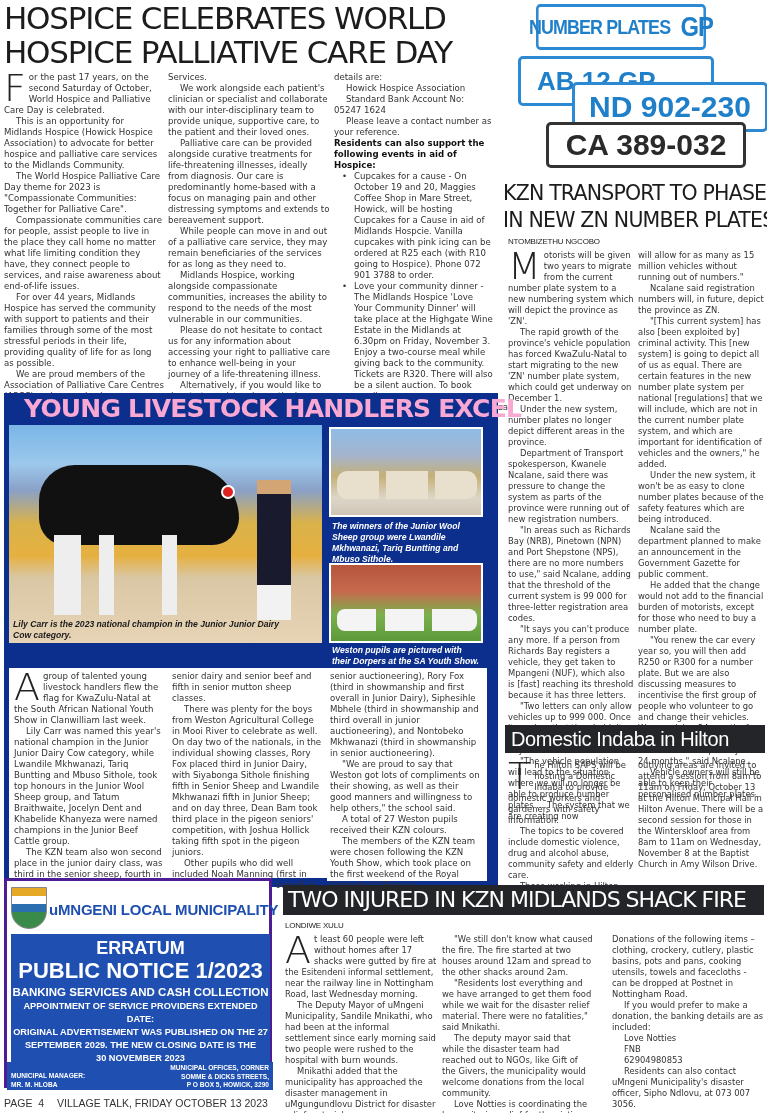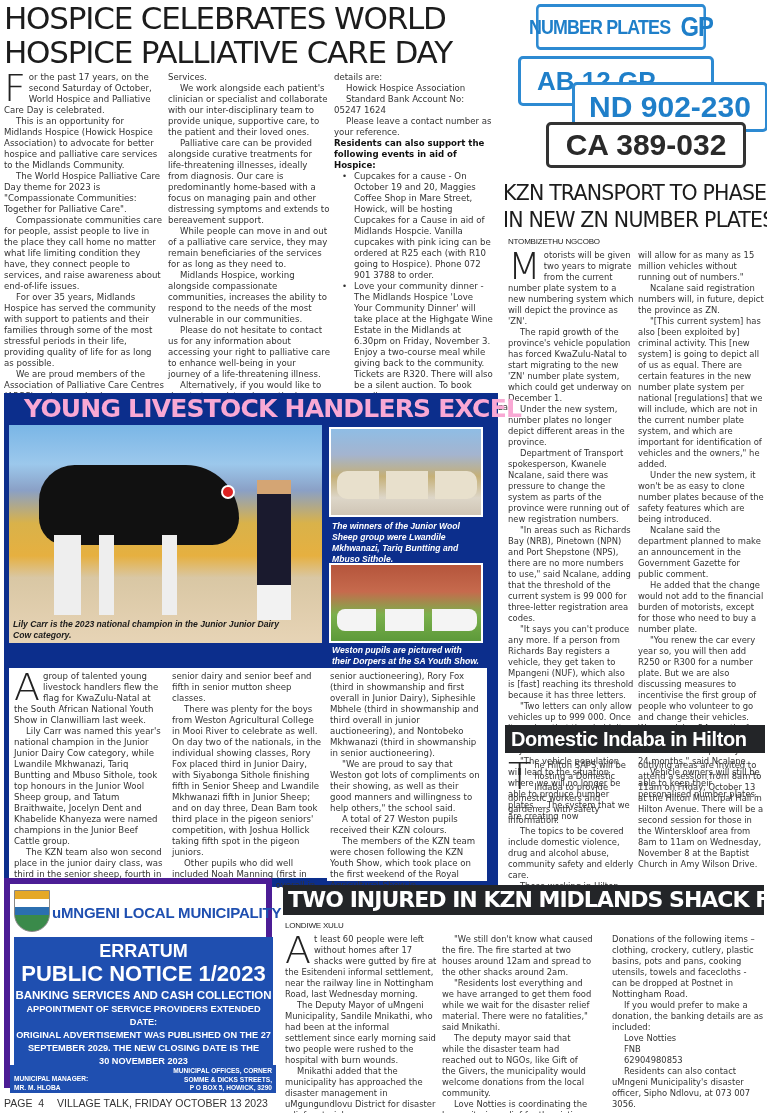--- a/index.html
+++ b/index.html
@@ -15,37 +15,37 @@
 ul.b{list-style:none;padding-left:10px}
 ul.b li{position:relative;padding-left:10px}
 ul.b li:before{content:"•";position:absolute;left:-2px}
 .byline{font-family:"Liberation Sans",sans-serif;font-weight:normal;font-size:8px;letter-spacing:-0.2px;color:#222}
 
 .plate{position:absolute;background:#fff;border:3px solid #2d8ad2;border-radius:5px;font-family:"Liberation Sans",sans-serif;font-weight:bold;color:#1f7fc9;white-space:nowrap;display:flex;align-items:center;justify-content:center}
 
 .ls{position:absolute;left:4px;top:393px;width:494px;height:494px;background:#0c2e8c}
 .photo{position:absolute;overflow:hidden}
 .cap{position:absolute;font-family:"Liberation Sans",sans-serif;font-style:italic;font-weight:bold;font-size:8.6px;line-height:11px;color:#fff}
-.darkbar{position:absolute;background:#232528;color:#fff;font-weight:bold;white-space:nowrap}
-.notice{position:absolute;left:4px;top:878px;width:268px;height:210px;border:6px solid #4c1d95;background:#fff}
+.darkbar{position:absolute;background:#232528;color:#fff;font-weight:normal;white-space:nowrap}
+.notice{position:absolute;left:4px;top:878px;width:268px;height:210px;border:3px solid #4c1d95;background:#fff}
 .nbox{position:absolute;left:4px;top:53px;width:259px;height:128px;background:#1f4fb0;color:#fff;text-align:center;font-family:"Liberation Sans",sans-serif;font-weight:bold}
 </style>
 </head>
 <body>
 
 <div class="abs head1" style="left:4px;top:2px;font-size:31px">HOSPICE CELEBRATES WORLD</div>
 <div class="abs head1" style="left:4px;top:36px;font-size:31px">HOSPICE PALLIATIVE CARE DAY</div>
 
 <div class="col" style="left:4px;top:72px;width:160px">
   <span class="drop">F</span>
   <p class="noind">or the past 17 years, on the second Saturday of October, World Hospice and Palliative Care Day is celebrated.</p>
   <p>This is an opportunity for Midlands Hospice (Howick Hospice Association) to advocate for better hospice and palliative care services to the Midlands Community.</p>
   <p>The World Hospice Palliative Care Day theme for 2023 is "Compassionate Communities: Together for Palliative Care".</p>
   <p>Compassionate communities care for people, assist people to live in the place they call home no matter what life limiting condition they have, they connect people to services, and raise awareness about end-of-life issues.</p>
-  <p>For over 35 years, Midlands Hospice has served the community with support to patients and their families through some of the most stressful periods in their life, providing quality of life for as long as possible.</p>
+  <p>For over 44 years, Midlands Hospice has served the community with support to patients and their families through some of the most stressful periods in their life, providing quality of life for as long as possible.</p>
   <p>We are proud members of the Association of Palliative Care Centres (APCC) and recognised as 'specialists' in Palliative Care having recently been audited and accredited with the Standards for Palliative Healthcare</p>
 </div>
 <div class="col" style="left:168px;top:72px;width:162px">
   <p class="noind">Services.</p>
   <p>We work alongside each patient's clinician or specialist and collaborate with our inter-disciplinary team to provide unique, supportive care, to the patient and their loved ones.</p>
   <p>Palliative care can be provided alongside curative treatments for life-threatening illnesses, ideally from diagnosis. Our care is predominantly home-based with a focus on managing pain and other distressing symptoms and extends to bereavement support.</p>
   <p>While people can move in and out of a palliative care service, they may remain beneficiaries of the services for as long as they need to.</p>
   <p>Midlands Hospice, working alongside compassionate communities, increases the ability to respond to the needs of the most vulnerable in our communities.</p>
   <p>Please do not hesitate to contact us for any information about accessing your right to palliative care to enhance well-being in your journey of a life-threatening illness.</p>
   <p>Alternatively, if you would like to donate to assist us in continuing our compassionate caring, our banking</p>

